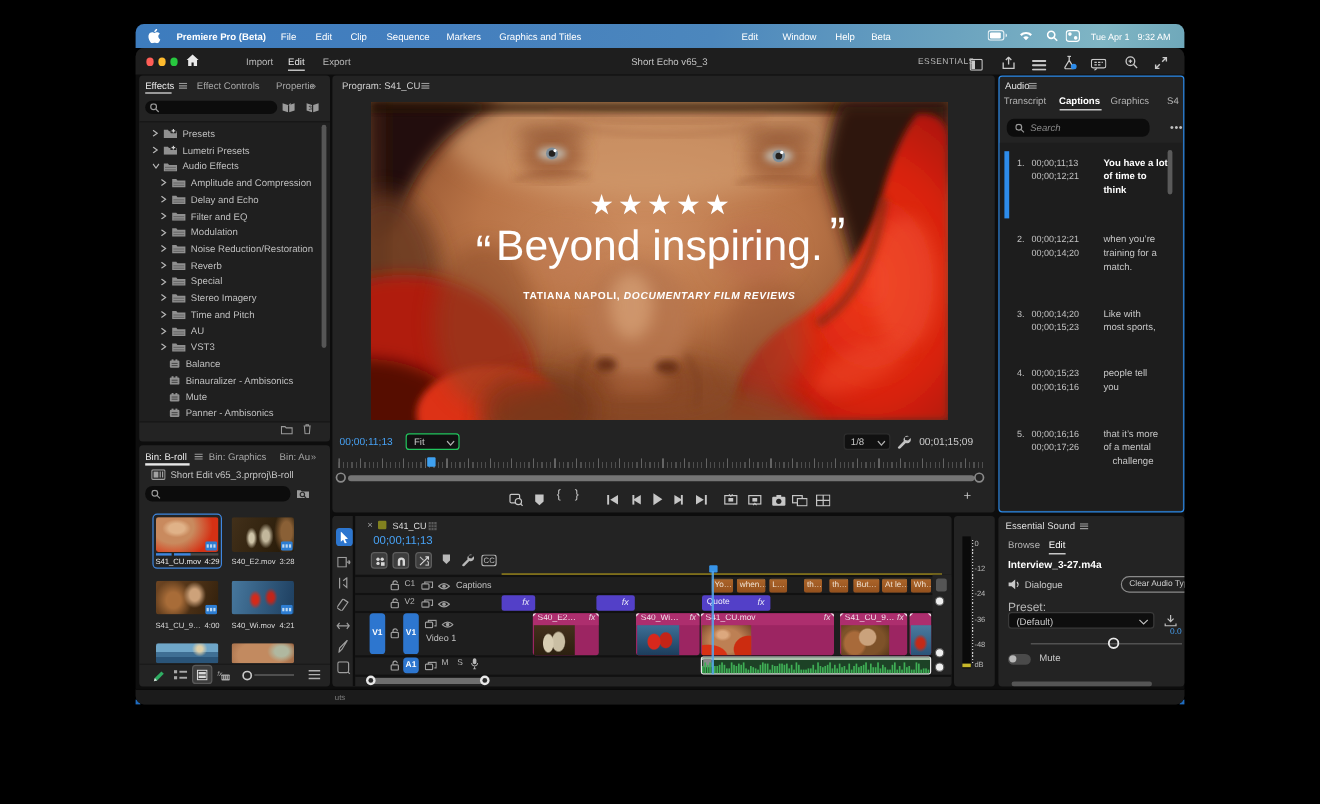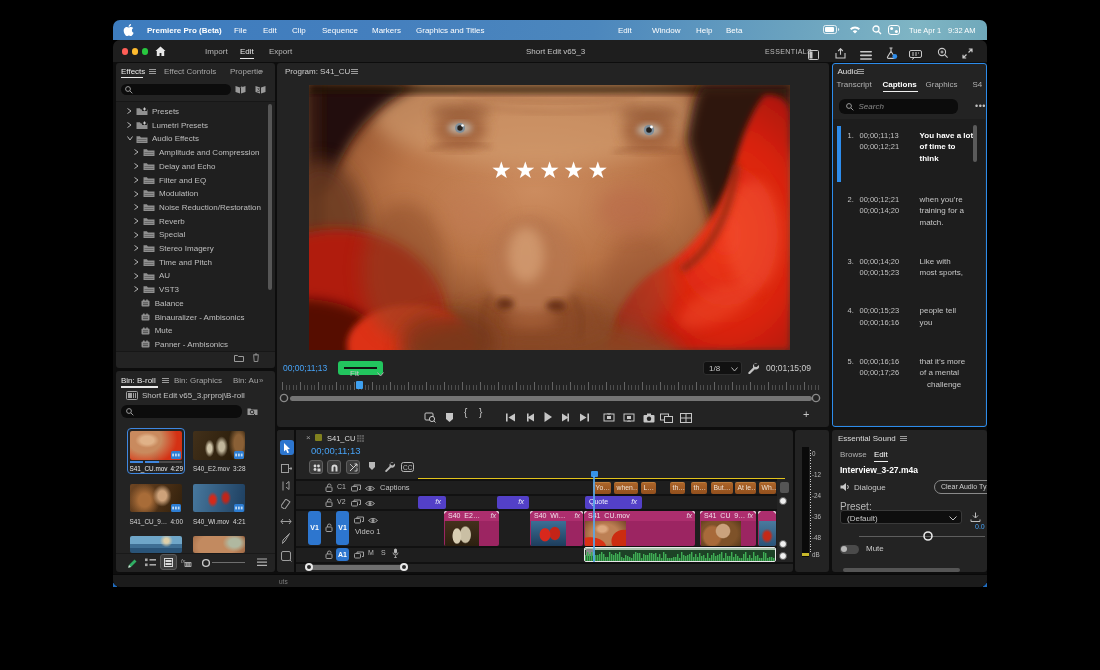--- a/index.html
+++ b/index.html
@@ -80,21 +80,21 @@
     <div id="titlebar">
       <div class="light" style="left:8.5px;background:#ff5e57"></div>
       <div class="light" style="left:18.6px;background:#febb2e"></div>
       <div class="light" style="left:28.7px;background:#28c83f"></div>
       <span class="abs" style="left:41px;top:4px"><svg width="13" height="13" viewBox="0 0 13 13">
             <path d="M6.5 1.5 1.5 6h1.3v5h2.8V8h1.8v3h2.8V6h1.3z" fill="#e8e8e8"></path>
           </svg></span>
       <span class="tabtxt" style="left:92px;top:7px;color:#b9b9b9">Import</span>
       <span class="tabtxt wh" style="left:127px;top:7px;border-bottom:1.5px solid #e8e8e8;padding-bottom:2px">Edit</span>
       <span class="tabtxt" style="left:156px;top:7px;color:#b9b9b9">Export</span>
-      <span class="tabtxt" style="left:413px;top:7px;color:#c4c4c4">Short Edit v65_3</span>
+      <span class="tabtxt" style="left:413px;top:7px;color:#c4c4c4">Short Echo v65_3</span>
       <span class="tabtxt" style="left:652px;top:7.5px;color:#bdbdbd;font-size:7px;letter-spacing:.4px">ESSENTIALS</span>
 
       <span class="abs" style="left:695px;top:6px"><svg width="11" height="10" viewBox="0 0 11 10">
             <rect x="0.5" y="0.5" width="10" height="9" rx="1" fill="none" stroke="#c9c9c9"></rect>
             <rect x="1.5" y="1.5" width="3" height="7" fill="#c9c9c9"></rect>
           </svg></span>
       <span class="abs" style="left:722px;top:5px"><svg width="11" height="11" viewBox="0 0 11 11">
             <path d="M5.5 0.8v6M3.2 3l2.3-2.3L7.8 3" fill="none" stroke="#c9c9c9" stroke-width="1.1"></path>
             <path d="M1 5v5h9V5" fill="none" stroke="#c9c9c9" stroke-width="1.1"></path>
           </svg></span>
@@ -528,23 +528,26 @@
             <ellipse cx="140" cy="256" rx="48" ry="30" fill="#6e3318" opacity="0.65" filter="url(#b9)"></ellipse>
 <ellipse cx="217" cy="170" rx="18" ry="28" fill="#d6a076" opacity="0.75" filter="url(#b6)"></ellipse>
 <ellipse cx="196" cy="219" rx="9" ry="6" fill="#6b3017" filter="url(#b3)"></ellipse>
 <ellipse cx="247" cy="221" rx="10" ry="6" fill="#6b3017" filter="url(#b3)"></ellipse>
 <ellipse cx="222" cy="236" rx="26" ry="8" fill="#a55f38" opacity="0.8" filter="url(#b6)"></ellipse>
 <path d="M120 65 Q150 55 182 62" stroke="#8a4c2c" stroke-width="3" fill="none" opacity="0.5" filter="url(#b3)"></path>
 <path d="M305 68 Q338 58 372 68" stroke="#8a4c2c" stroke-width="3" fill="none" opacity="0.5" filter="url(#b3)"></path>
 <path d="M150 8 Q240 24 330 10" stroke="#9c5c38" stroke-width="2.5" fill="none" opacity="0.6" filter="url(#b3)"></path>
 <path d="M155 18 Q240 36 328 20" stroke="#9c5c38" stroke-width="2.5" fill="none" opacity="0.5" filter="url(#b3)"></path>
 </svg><div class="abs" style="left:0;top:72px;width:481px;text-align:center;color:#fff;font-size:23px;letter-spacing:3.5px;text-indent:3.5px">★★★★★</div>
+<div class="abs" style="left:0;top:98px;width:481px;text-align:center;color:#fff;font-size:35.5px;font-weight:400">
+<span style="position:relative;top:6px;font-size:39px;letter-spacing:-2px">“ </span>Beyond inspiring.<span style="position:relative;top:-9px;font-size:39px;letter-spacing:-2px"> ”</span></div>
+<div class="abs" style="left:0;top:156px;width:481px;text-align:center;color:#fff;font-size:8.5px;font-weight:bold;letter-spacing:0.55px">TATIANA NAPOLI, <i>DOCUMENTARY FILM REVIEWS</i></div>
 </div>
       <span class="row" style="left:6px;top:300px;font-size:8.5px;color:#47a2f5">00;00;11;13</span>
-      <div class="abs" style="left:61px;top:298px;width:45px;height:13.5px;background:#111;border:6px solid #22c55e;border-radius:3px">
+      <div class="abs" style="left:61px;top:298px;width:45px;height:13.5px;background:#111;border:1px solid #22c55e;border-radius:3px">
         <span class="row" style="left:6px;top:2px;font-size:8px;color:#c6c6c6">Fit</span>
         <svg class="ico" style="left:33px;top:5px" width="7" height="5">
             <path d="M0.5 0.5 3.5 4 6.5 0.5" fill="none" stroke="#b0b0b0"></path>
           </svg>
       </div>
       <div class="abs" style="left:426px;top:298px;width:39px;height:13.5px;background:#111;border:1px solid #2e2e2e;border-radius:3px">
         <span class="row" style="left:5px;top:2px;font-size:8px;color:#c6c6c6">1/8</span>
         <svg class="ico" style="left:27px;top:5px" width="7" height="5">
             <path d="M0.5 0.5 3.5 4 6.5 0.5" fill="none" stroke="#b0b0b0"></path>
           </svg>

